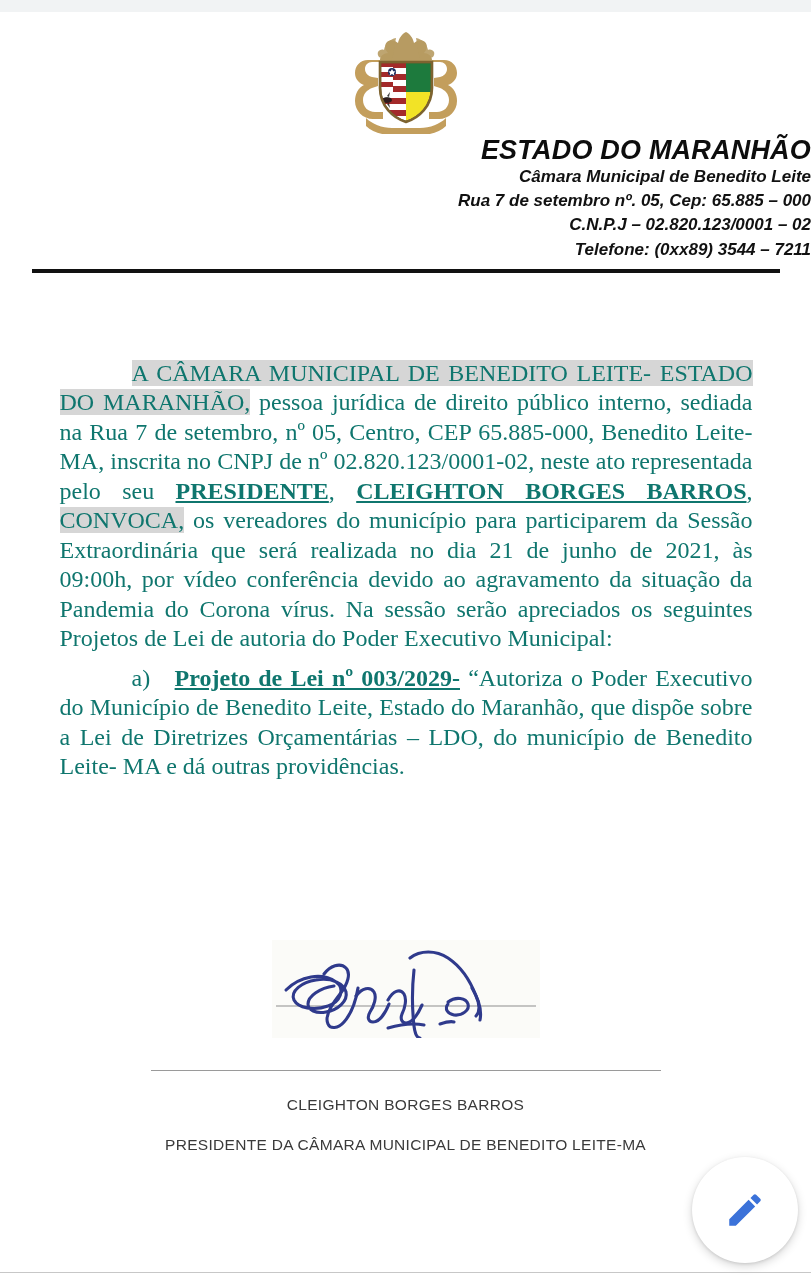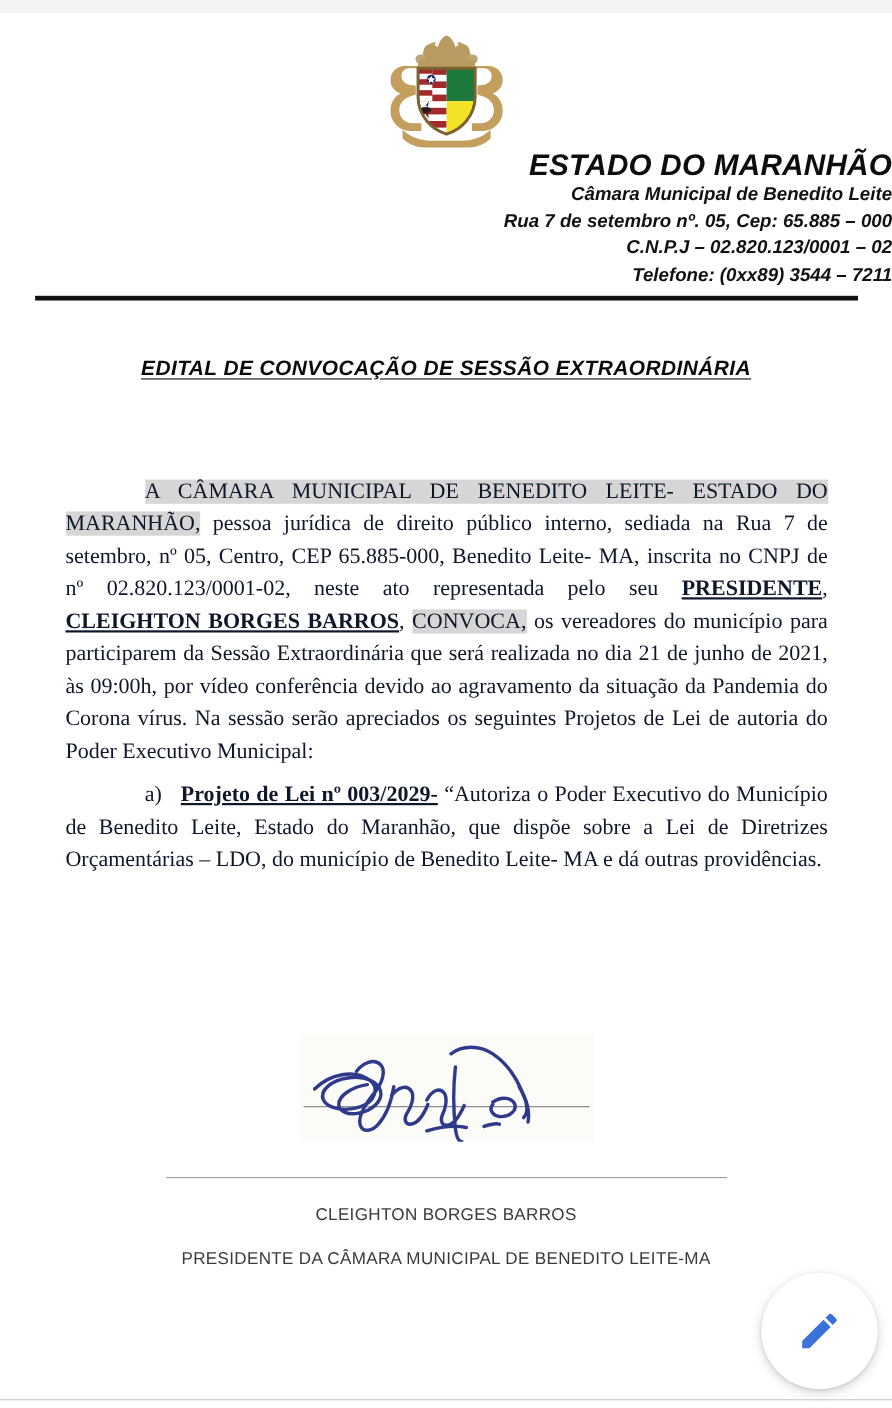--- a/index.html
+++ b/index.html
@@ -101,23 +101,23 @@
   
   .body-wrap {
     margin: 0 auto;
     width: 752px;
     padding-left: 30px;
     padding-right: 29px;
   }
 
   p.body {
     font-family: "Liberation Serif", serif;
-    font-size: 20px;
+    font-size: 24px;
     line-height: 29.5px;
-    color: #0f172a;
+    color: #0f766e;
     text-align: justify;
     text-justify: inter-word;
     hyphens: none;
   }
 
   p.para-main { margin-top: 86px; text-indent: 72px; }
   p.para-item { margin-top: 10px; text-indent: 72px; }
   p.para-date { margin-top: 44px; text-indent: 0; }
 
   .hl { background: #d6d6d6; }
@@ -233,21 +233,20 @@
 
       <div class="lh-state">ESTADO DO MARANHÃO</div>
       <div class="lh-line">Câmara Municipal de Benedito Leite</div>
       <div class="lh-line">Rua 7 de setembro nº. 05, Cep: 65.885 – 000</div>
       <div class="lh-line">C.N.P.J – 02.820.123/0001 – 02</div>
       <div class="lh-line">Telefone: (0xx89) 3544 – 7211</div>
 
       <div class="header-rule"></div>
     </div>
 
-    <div class="doc-title">EDITAL DE CONVOCAÇÃO DE SESSÃO EXTRAORDINÁRIA</div>
 
     <div class="body-wrap">
 
       <p class="body para-main"><span class="hl">A CÂMARA MUNICIPAL DE BENEDITO LEITE- ESTADO DO MARANHÃO,</span><span> pessoa jurídica de direito público interno, sediada na Rua 7 de setembro, nº 05, Centro, CEP 65.885-000, Benedito Leite- MA, inscrita no CNPJ de nº 02.820.123/0001-02, neste ato representada pelo seu </span><span class="bu">PRESIDENTE</span><span>, </span><span class="bu">CLEIGHTON BORGES BARROS</span><span>, </span><span class="hl">CONVOCA,</span><span> os vereadores do município para participarem da Sessão Extraordinária que será realizada no dia 21 de junho de 2021, às 09:00h, por vídeo conferência devido ao agravamento da situação da Pandemia do Corona vírus. Na sessão serão apreciados os seguintes Projetos de Lei de autoria do Poder Executivo Municipal:</span></p>
 
       <p class="body para-item"><span>a)</span>&nbsp;&nbsp;&nbsp;<span class="bu">Projeto de Lei nº 003/2029-</span><span> “Autoriza o Poder Executivo do Município de Benedito Leite, Estado do Maranhão, que dispõe sobre a Lei de Diretrizes Orçamentárias – LDO, do município de Benedito Leite- MA e dá outras providências.</span></p>
 
     </div>
 
     <div class="sig-block">

